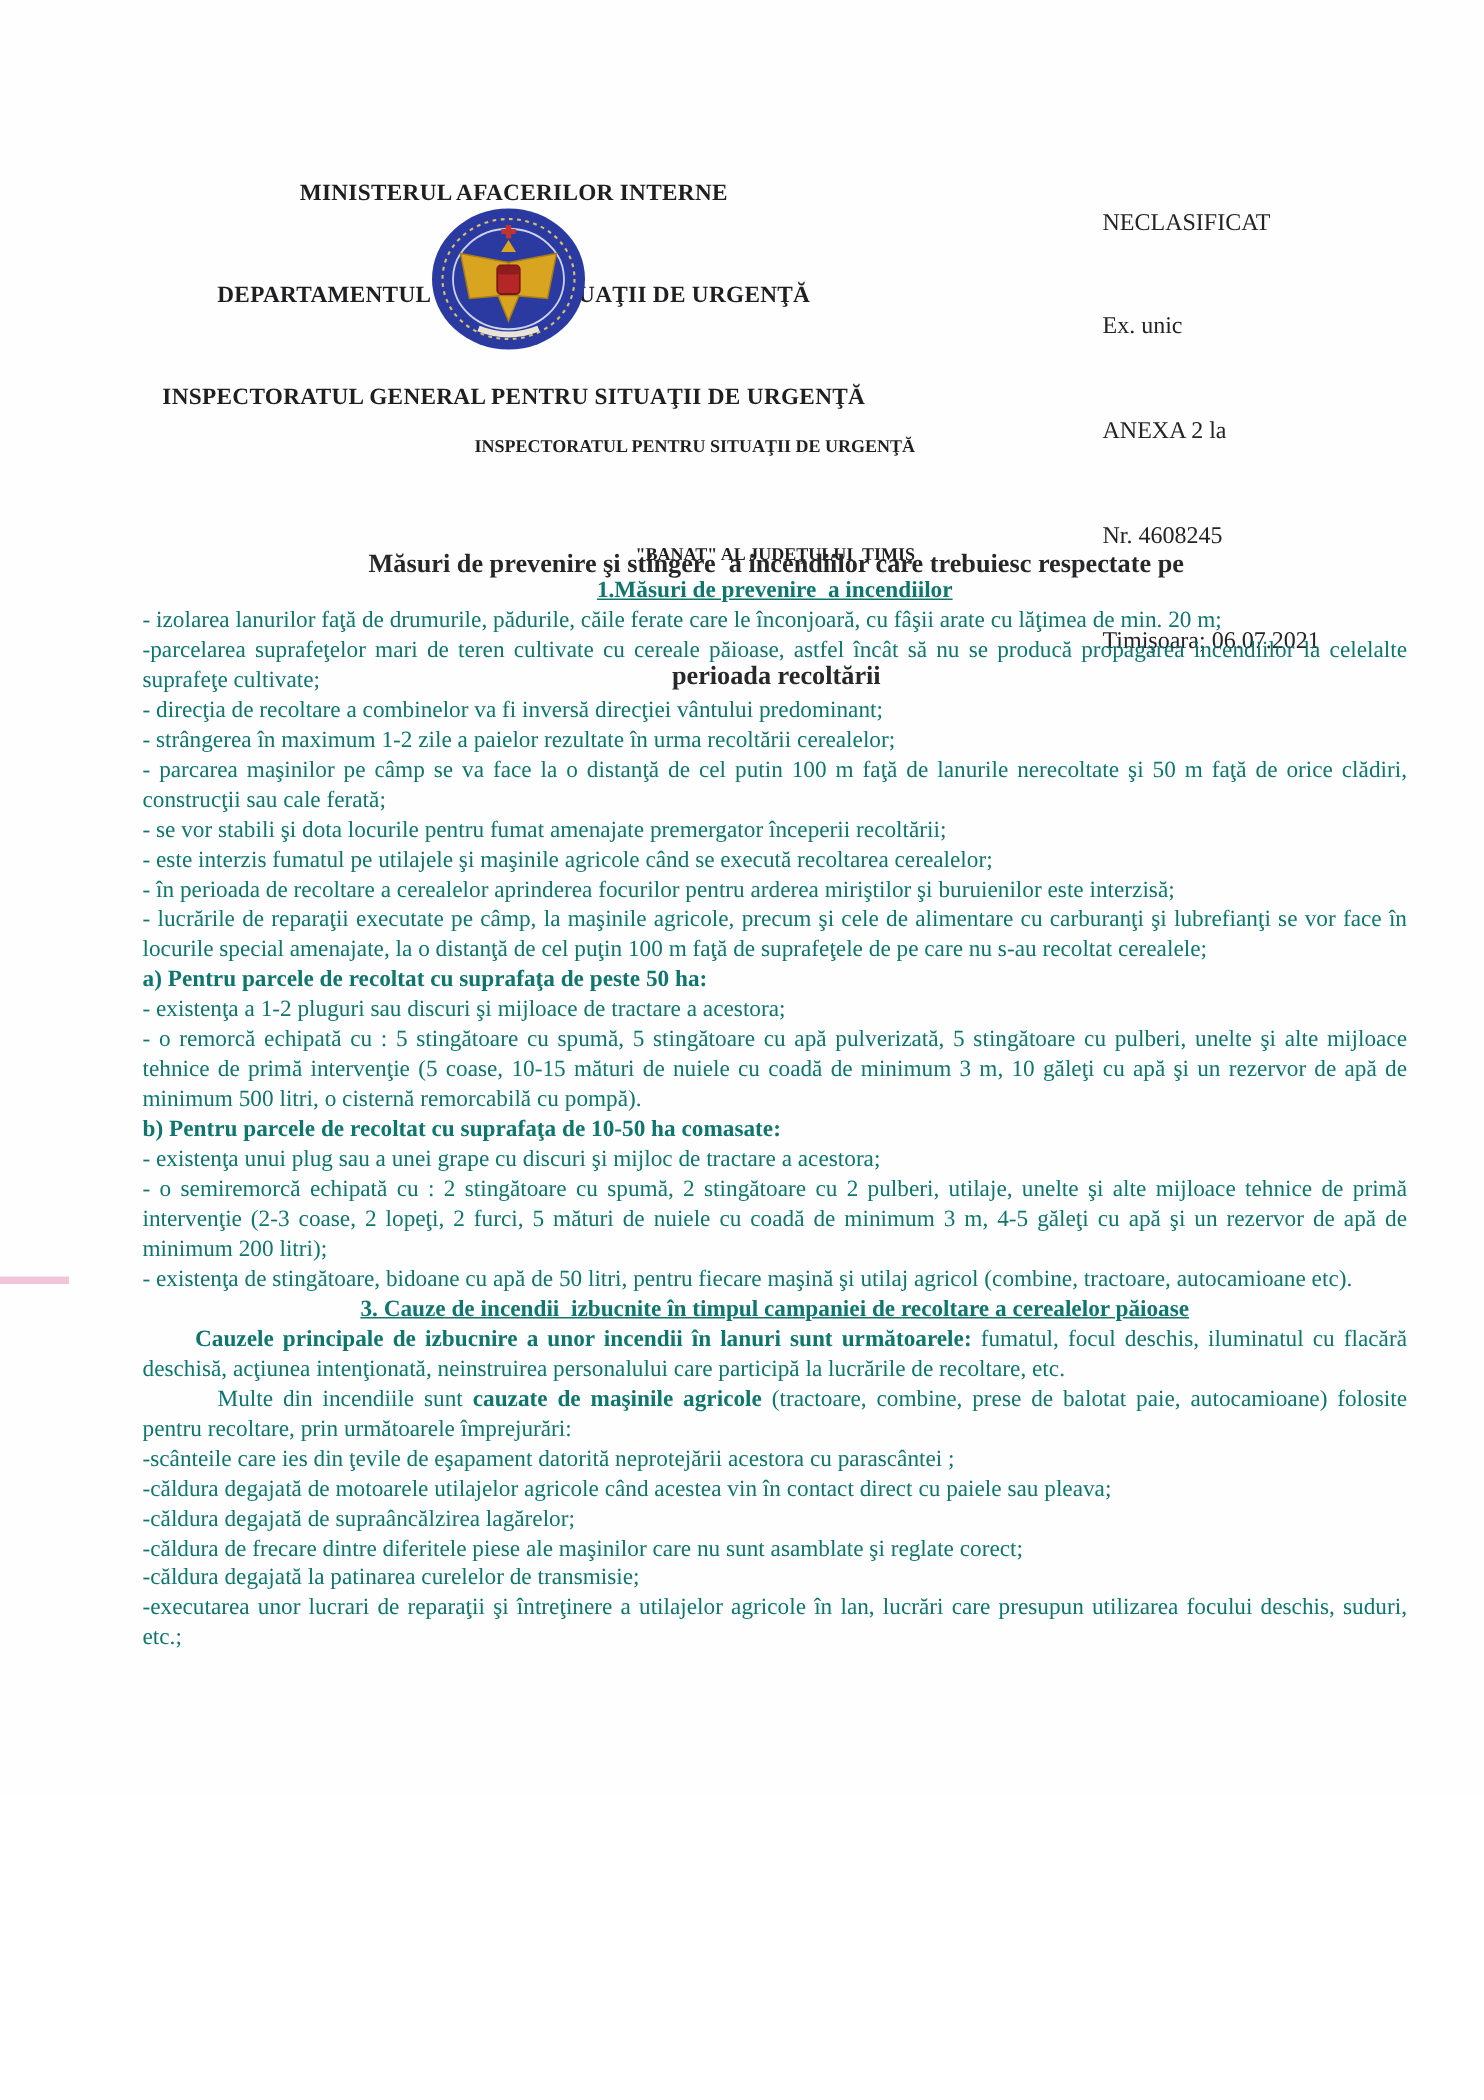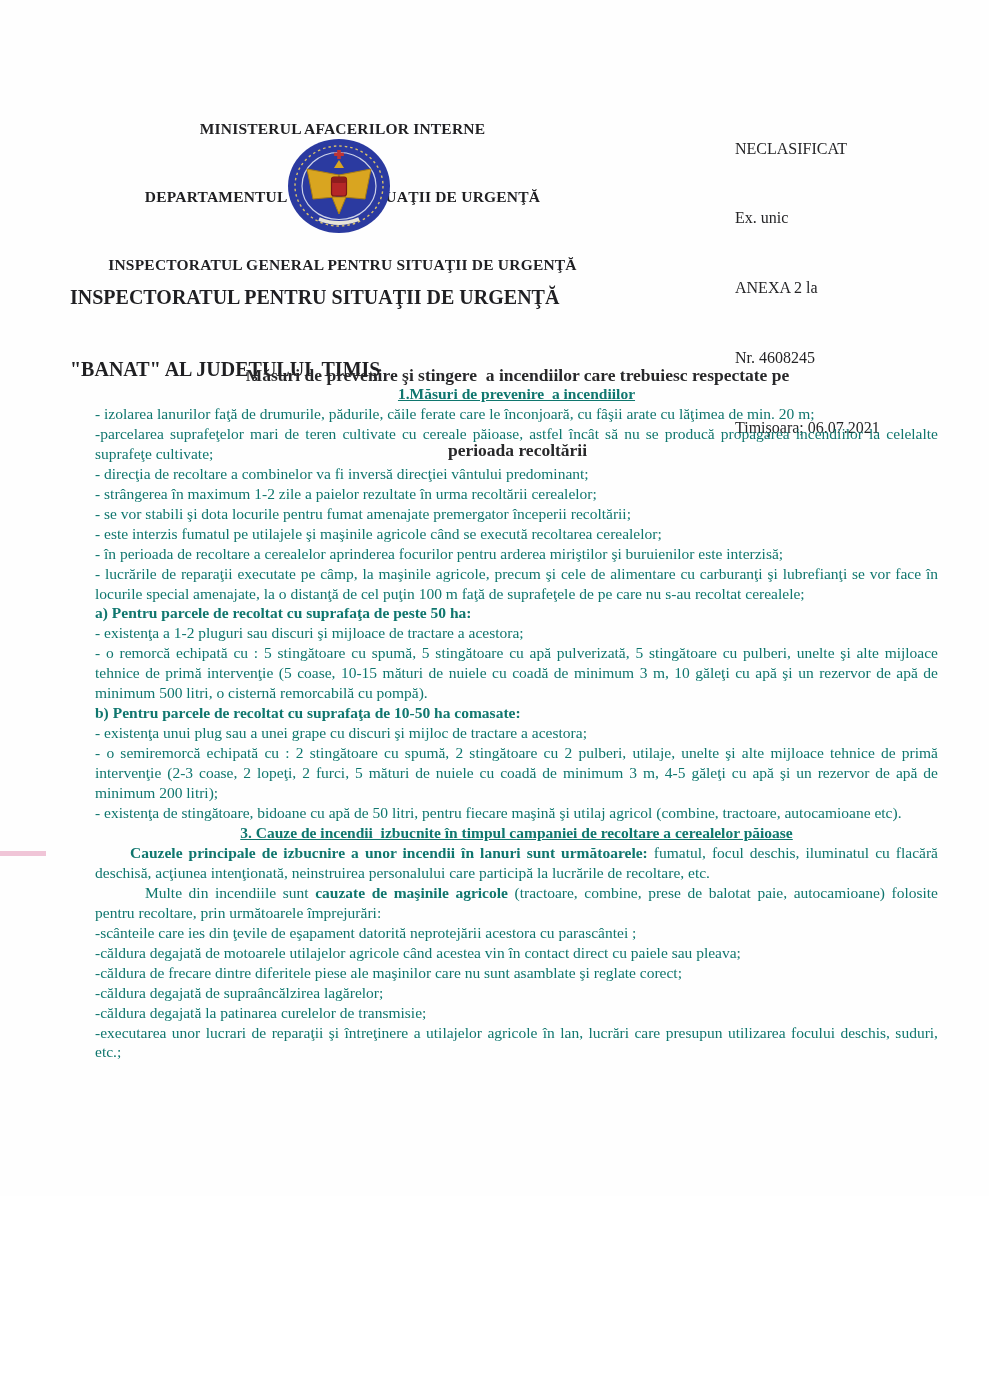--- a/index.html
+++ b/index.html
@@ -5,22 +5,22 @@
   html,body{margin:0;padding:0;background:#ffffff;}
   .page{position:relative;width:989px;height:1196px;background:#fefefe;overflow:hidden;
         font-family:"Liberation Serif", serif;color:#222224;padding-left:32px;}
   .edge-right{position:absolute;top:0;right:0;width:4px;height:1400px;background:#e3e3e6;}
   .scan-mark{position:absolute;top:851px;left:0;width:46px;height:5px;background:rgba(224,128,168,0.45);}
 
   .hdr-left{position:absolute;top:73px;left:60px;width:565px;text-align:center;
             font-weight:bold;font-size:15.5px;line-height:22.6px;letter-spacing:.2px;white-space:pre-wrap;color:#1f1f22;}
   .hdr-right{position:absolute;top:90px;left:735px;font-size:16px;line-height:23.3px;white-space:pre-wrap;color:#242426;}
   .emblem{position:absolute;top:137px;left:286px;width:106px;height:98px;}
-  .unit{position:absolute;top:237px;left:70px;width:540px;text-align:left;
-        font-weight:bold;font-size:20px;line-height:24px;white-space:pre-wrap;color:#1f1f22;}
+  .unit{position:absolute;top:237px;left:70px;width:540px;text-align:right;
+        font-weight:bold;font-size:12px;line-height:24px;white-space:pre-wrap;color:#1f1f22;}
   .doc-title{position:absolute;top:313px;left:95px;width:845px;text-align:center;
         font-weight:bold;font-size:17.5px;line-height:25px;white-space:pre-wrap;color:#28282a;}
 
   .content{position:absolute;top:384px;left:95px;width:843px;
         font-size:15.5px;line-height:19.95px;text-align:justify;color:#0f766e;}
   .sec-heading{text-align:center;font-weight:bold;white-space:pre-wrap;}
   .sec-heading .u{text-decoration:underline;}
   .subhead{font-weight:bold;}
   .body-line{}
   .indent1{text-indent:35px;}
@@ -88,40 +88,41 @@
     <div>perioada recoltării</div>
   </div>
 
   <div class="content">
 
     <div class="sec-heading"><span class="u">1.Măsuri de prevenire  a incendiilor</span></div>
     <div class="body-line">- izolarea lanurilor faţă de drumurile, pădurile, căile ferate care le înconjoară, cu fâşii arate cu lăţimea de min. 20 m;</div>
     <div class="body-line">-parcelarea suprafeţelor mari de teren cultivate cu cereale păioase, astfel încât să nu se producă propagarea incendiilor la celelalte suprafeţe cultivate;</div>
     <div class="body-line">- direcţia de recoltare a combinelor va fi inversă direcţiei vântului predominant;</div>
     <div class="body-line">- strângerea în maximum 1-2 zile a paielor rezultate în urma recoltării cerealelor;</div>
+    <div class="body-line">- parcarea maşinilor pe câmp se va face la o distanţă de cel putin 100 m faţă de lanurile nerecoltate şi 50 m faţă de orice clădiri, construcţii sau cale ferată;</div>
     <div class="body-line">- se vor stabili şi dota locurile pentru fumat amenajate premergator începerii recoltării;</div>
     <div class="body-line">- este interzis fumatul pe utilajele şi maşinile agricole când se execută recoltarea cerealelor;</div>
     <div class="body-line">- în perioada de recoltare a cerealelor aprinderea focurilor pentru arderea miriştilor şi buruienilor este interzisă;</div>
     <div class="body-line">- lucrările de reparaţii executate pe câmp, la maşinile agricole, precum şi cele de alimentare cu carburanţi şi lubrefianţi se vor face în locurile special amenajate, la o distanţă de cel puţin 100 m faţă de suprafeţele de pe care nu s-au recoltat cerealele;</div>
 
     <div class="subhead">a) Pentru parcele de recoltat cu suprafaţa de peste 50 ha:</div>
     <div class="body-line">- existenţa a 1-2 pluguri sau discuri şi mijloace de tractare a acestora;</div>
     <div class="body-line">- o remorcă echipată cu : 5 stingătoare cu spumă, 5 stingătoare cu apă pulverizată, 5 stingătoare cu pulberi, unelte şi alte mijloace tehnice de primă intervenţie (5 coase, 10-15 mături de nuiele cu coadă de minimum 3 m, 10 găleţi cu apă şi un rezervor de apă de minimum 500 litri, o cisternă remorcabilă cu pompă).</div>
     <div class="subhead">b) Pentru parcele de recoltat cu suprafaţa de 10-50 ha comasate:</div>
     <div class="body-line">- existenţa  unui plug sau a unei grape cu discuri şi mijloc de tractare a acestora;</div>
     <div class="body-line">- o semiremorcă echipată cu : 2 stingătoare cu spumă, 2 stingătoare cu 2 pulberi, utilaje, unelte  şi alte mijloace tehnice de primă intervenţie (2-3 coase, 2 lopeţi, 2 furci, 5 mături de nuiele cu coadă de minimum 3 m, 4-5 găleţi cu apă şi un rezervor de apă de minimum 200 litri);</div>
     <div class="body-line">- existenţa  de stingătoare, bidoane cu apă de 50 litri, pentru fiecare maşină şi utilaj agricol (combine, tractoare, autocamioane etc).</div>
 
     <div class="sec-heading"><span class="u">3. Cauze de incendii  izbucnite în timpul campaniei de recoltare a cerealelor păioase</span></div>
     <div class="body-line indent1"><b>Cauzele principale de izbucnire a unor incendii în lanuri sunt următoarele:</b><span> fumatul, focul deschis, iluminatul cu flacără deschisă, acţiunea intenţionată,  neinstruirea personalului care participă la lucrările de recoltare, etc.</span></div>
     <div class="body-line indent2"><span>Multe din incendiile sunt </span><b>cauzate de maşinile agricole</b><span> (tractoare, combine, prese de balotat paie, autocamioane) folosite pentru recoltare, prin următoarele împrejurări:</span></div>
     <div class="body-line">-scânteile care ies din ţevile de eşapament datorită neprotejării acestora cu parascântei ;</div>
     <div class="body-line">-căldura degajată de motoarele utilajelor agricole când acestea vin în contact direct cu paiele sau pleava;</div>
+    <div class="body-line">-căldura degajată de supraâncălzirea lagărelor;</div>
     <div class="body-line">-căldura de frecare dintre diferitele piese ale maşinilor care nu sunt asamblate şi reglate corect;</div>
-    <div class="body-line">-căldura degajată de supraâncălzirea lagărelor;</div>
     <div class="body-line">-căldura degajată la patinarea curelelor de transmisie;</div>
     <div class="body-line">-executarea unor lucrari de reparaţii şi întreţinere a utilajelor agricole în lan, lucrări care presupun utilizarea focului deschis, suduri, etc.;</div>
   </div>
 
   <div class="footer-class">NECLASIFICAT</div>
 
   <div class="flagbar">
     <div class="flag-seg flag-blue"></div>
     <div class="flag-seg flag-yellow"></div>
     <div class="flag-seg flag-red"></div>

